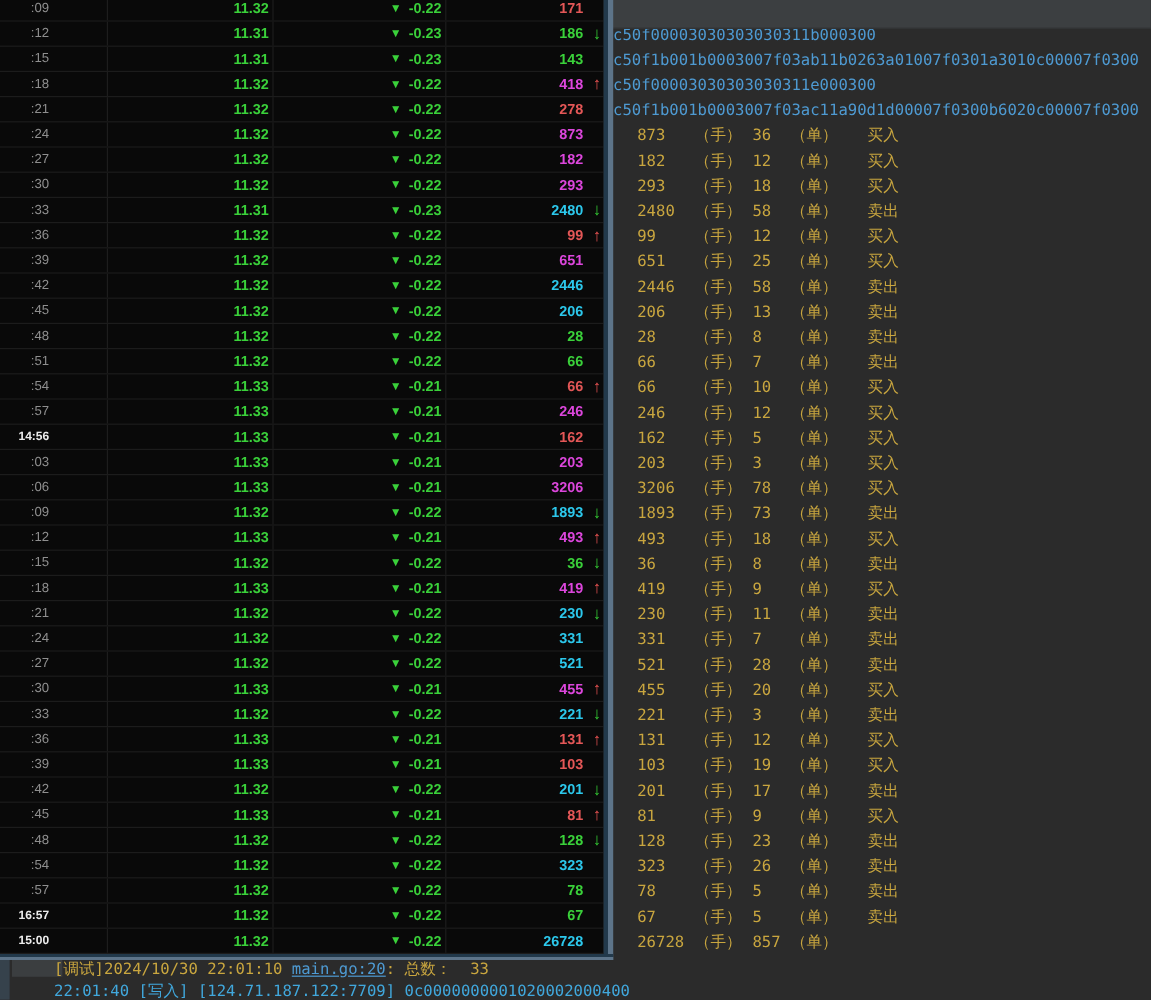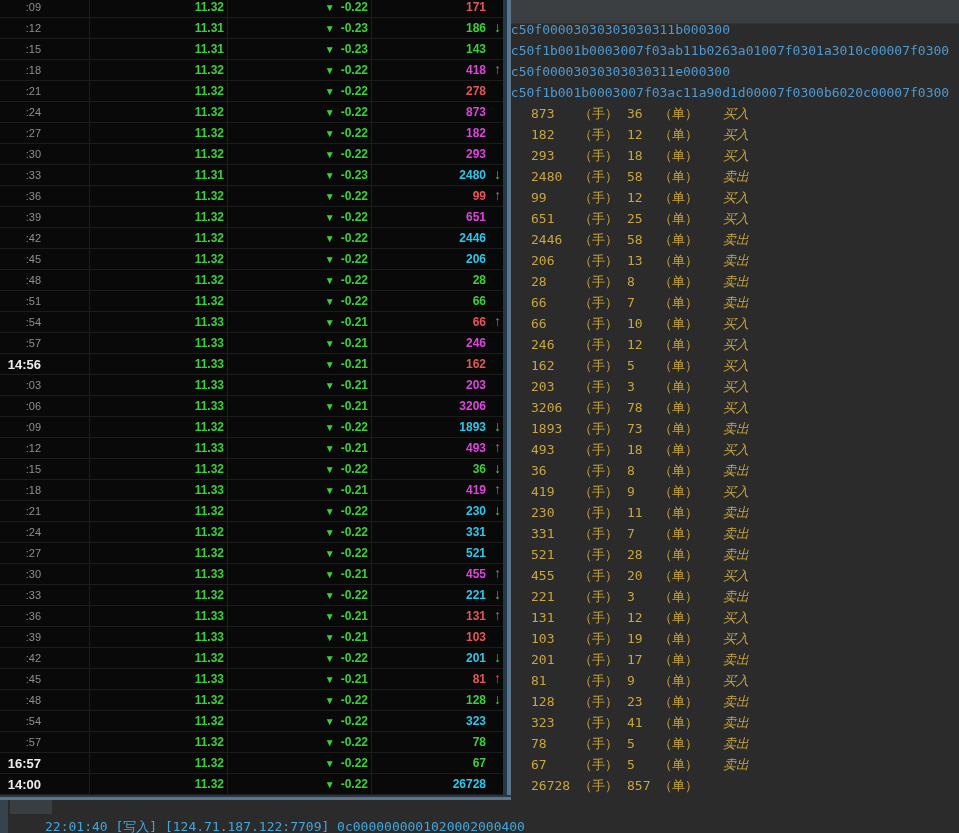--- a/index.html
+++ b/index.html
@@ -12,40 +12,40 @@
                     background:#3c3f41; border-bottom:1px solid #303233; z-index:3; }
   .mono { font-family:"DejaVu Sans Mono", monospace; font-size:13px; white-space:pre; }
   #hex-lines { position:absolute; left:503px; top:19px; width:456px; z-index:1; }
   .hex-line { height:21px; line-height:21px; color:#4e9ad2; overflow:hidden; }
   #trade-rows { position:absolute; left:531px; top:103px; width:428px; z-index:1; }
   .trade-row { height:21px; line-height:21px; color:#c9a63f; display:flex; }
   .t-vol   { display:inline-block; width:48px; }
   .t-lots  { display:inline-block; width:48px; }
   .t-cnt   { display:inline-block; width:32px; }
   .t-unit  { display:inline-block; width:64px; }
-  .t-side  { display:inline-block;font-style:italic; }
+  .t-side  { display:inline-block; }
 
   
   #gutter-strip { position:absolute; left:0; top:800px; width:8px; height:33px; background:#36424c; }
   #gutter-box   { position:absolute; left:10px; top:800px; width:42px; height:14px; background:#3b3e40; }
   #debug-line { position:absolute; left:45px; top:800px; height:17px; line-height:17px; }
   #debug-line .y { color:#c9a63f; }
   #debug-line a.lnk { color:#4e9ad2; text-decoration:underline; cursor:pointer; }
   #write-line { position:absolute; left:45px; top:818px; height:17px; line-height:17px; color:#41a8dd; }
 
   
   #tape-window { position:absolute; left:0; top:0; width:511px; height:579px; z-index:10; }
   #tape-table { position:absolute; left:0; top:0; width:503px; height:795px; background:#090909; overflow:hidden; }
   #tape-rows { margin-top:-3px; }
   .tape-row { display:flex; height:21px; border-bottom:1px solid #1c1c1c; align-items:center;
               font-weight:bold; font-size:12px; }
   .c-time   { width:90px;  height:100%; display:flex; align-items:center; justify-content:flex-end;
               padding-right:48px; border-right:1px solid #1d1d1d;
               color:#8f8f8f; font-weight:normal; font-size:11px; }
-  .bold-time .c-time { color:#ececec; font-weight:bold; font-size:13px; }
+  .bold-time .c-time { color:#ececec; font-weight:bold; font-size:10px; }
   .c-price  { width:138px; height:100%; display:flex; align-items:center; justify-content:flex-end;
               padding-right:3px; border-right:1px solid #1d1d1d; color:#3ad13a; }
   .c-change { width:144px; height:100%; display:flex; align-items:center; justify-content:flex-end;
               gap:6px; padding-right:3px; border-right:1px solid #1d1d1d; color:#3ad13a; }
   .c-change .tri { font-size:10px; }
   .c-volume { flex:1; height:100%; display:flex; align-items:center; justify-content:flex-end;
               padding-right:17px; position:relative; }
   .v-red     { color:#e45757; }
   .v-green   { color:#3ad13a; }
   .v-magenta { color:#dc46dc; }
@@ -152,37 +152,38 @@
       <div class="trade-row mono">
     <span class="t-vol">201</span><span class="t-lots">（手）</span><span class="t-cnt">17</span><span class="t-unit">（单）</span><span class="t-side">卖出</span>
   </div>
       <div class="trade-row mono">
     <span class="t-vol">81</span><span class="t-lots">（手）</span><span class="t-cnt">9</span><span class="t-unit">（单）</span><span class="t-side">买入</span>
   </div>
       <div class="trade-row mono">
     <span class="t-vol">128</span><span class="t-lots">（手）</span><span class="t-cnt">23</span><span class="t-unit">（单）</span><span class="t-side">卖出</span>
   </div>
       <div class="trade-row mono">
-    <span class="t-vol">323</span><span class="t-lots">（手）</span><span class="t-cnt">41</span><span class="t-unit">（单）</span><span class="t-side">卖出</span>
+    <span class="t-vol">323</span><span class="t-lots">（手）</span><span class="t-cnt">26</span><span class="t-unit">（单）</span><span class="t-side">卖出</span>
   </div>
       <div class="trade-row mono">
     <span class="t-vol">78</span><span class="t-lots">（手）</span><span class="t-cnt">5</span><span class="t-unit">（单）</span><span class="t-side">卖出</span>
   </div>
       <div class="trade-row mono">
     <span class="t-vol">67</span><span class="t-lots">（手）</span><span class="t-cnt">5</span><span class="t-unit">（单）</span><span class="t-side">卖出</span>
   </div>
       <div class="trade-row mono">
     <span class="t-vol">26728</span><span class="t-lots">（手）</span><span class="t-cnt">857</span><span class="t-unit">（单）</span><span class="t-side"></span>
   </div>
     </div>
   <div id="console-topbar"></div>
 
   <div id="gutter-strip"></div>
   <div id="gutter-box"></div>
 
+  <div id="debug-line" class="mono"><span class="y">[调试]2024/10/30 22:01:10 </span><a class="lnk">main.go:20</a><span class="y">: 总数：  33</span></div>
 
   <div id="write-line" class="mono">22:01:40 [写入] [124.71.187.122:7709] 0c0000000001020002000400</div>
 </div>
 
 <div id="tape-window">
   <div id="tape-table">
     <div id="tape-rows">
         <div class="tape-row">
     <div class="c-time">:09</div>
     <div class="c-price">11.32</div>
@@ -600,21 +601,21 @@
     <div class="c-price">11.32</div>
     <div class="c-change">
             <span class="tri">▼</span>
             <span>-0.22</span>
           </div>
     <div class="c-volume v-green">
             <span>67</span>
           </div>
   </div>
         <div class="tape-row bold-time">
-    <div class="c-time">14:00</div>
+    <div class="c-time">15:00</div>
     <div class="c-price">11.32</div>
     <div class="c-change">
             <span class="tri">▼</span>
             <span>-0.22</span>
           </div>
     <div class="c-volume v-cyan">
             <span>26728</span>
           </div>
   </div>
       </div>

